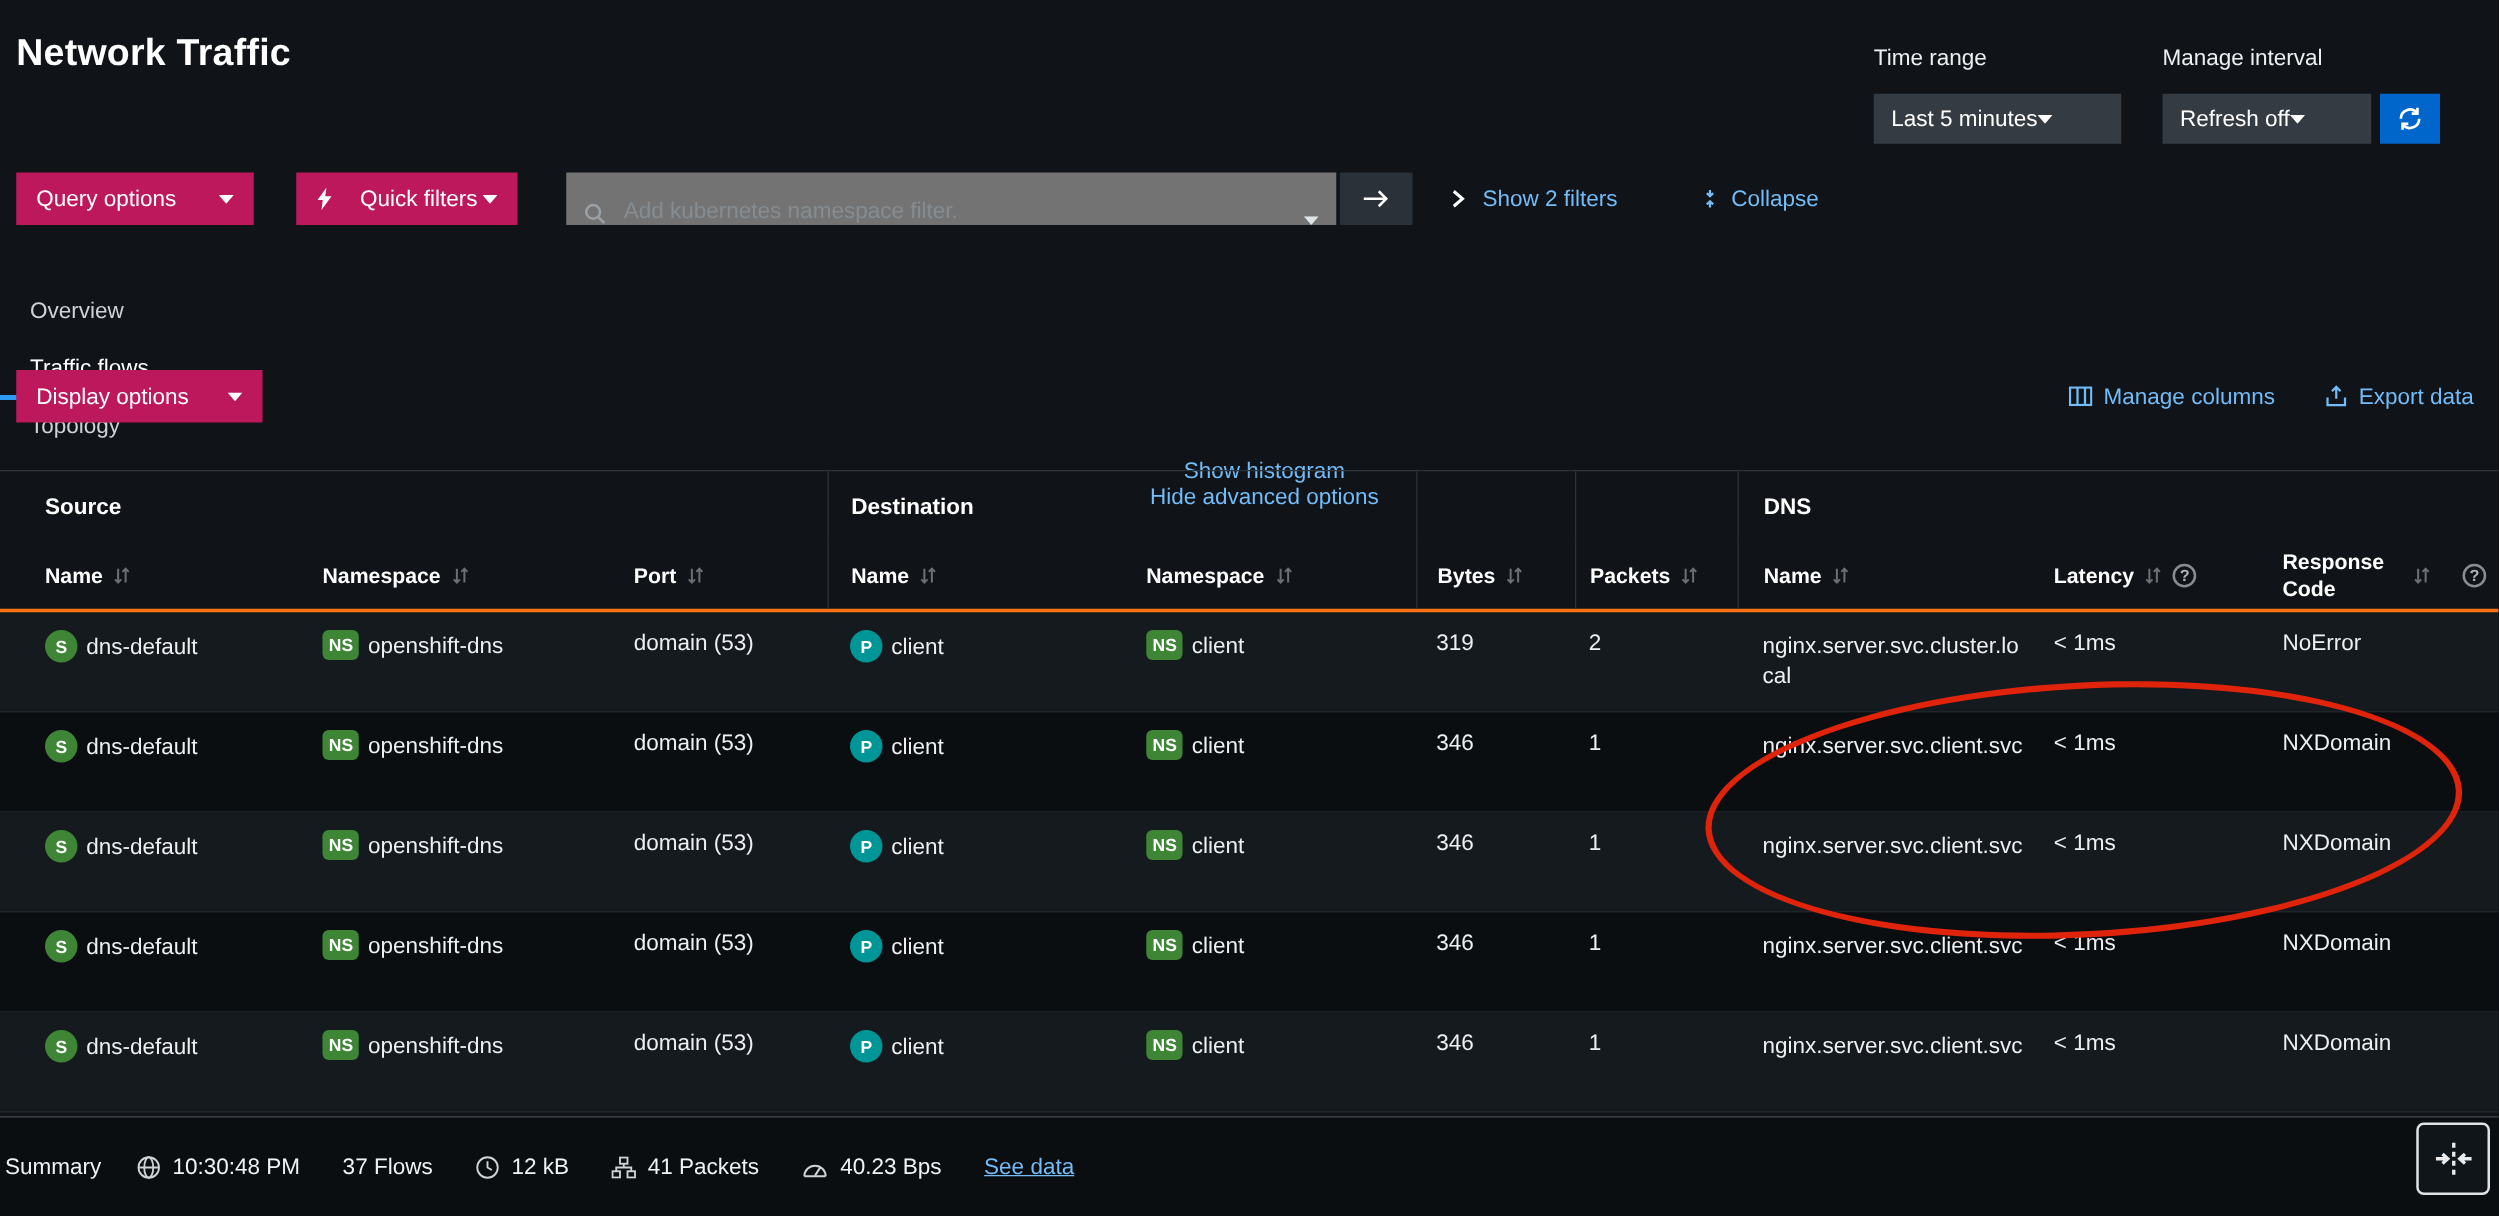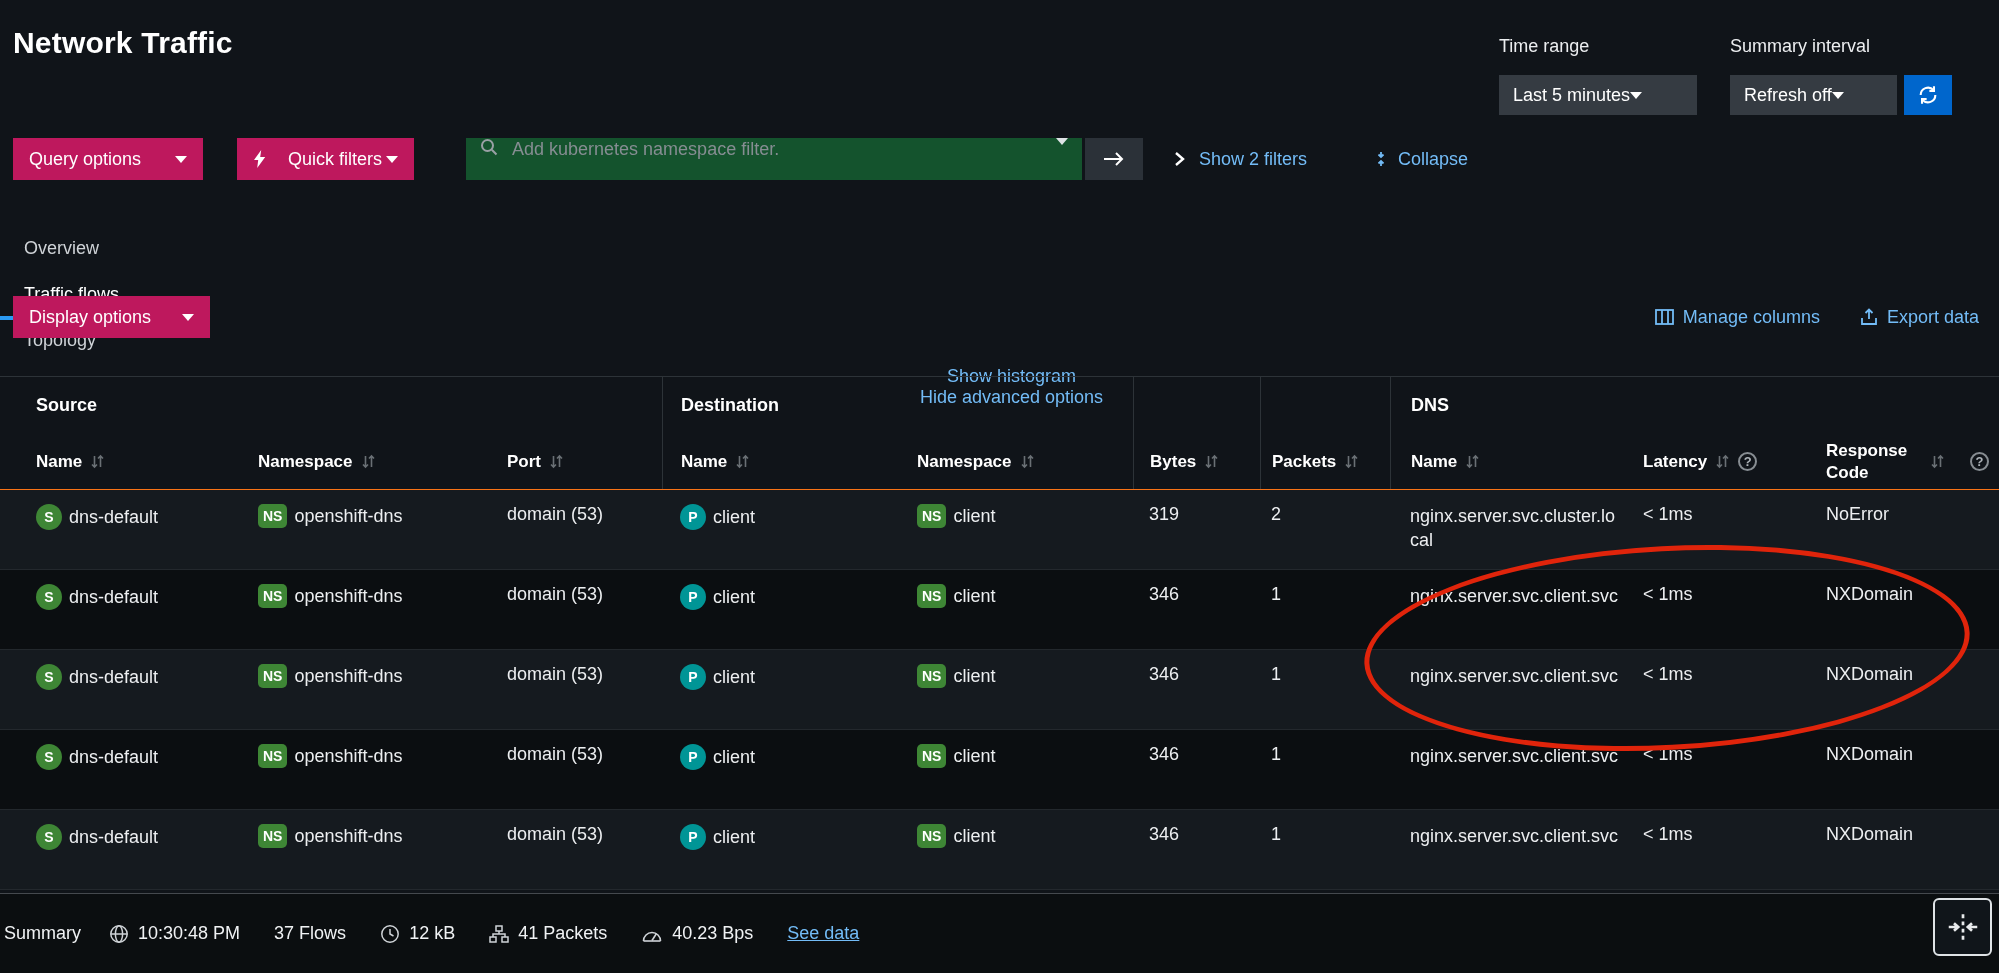--- a/index.html
+++ b/index.html
@@ -24,21 +24,21 @@
   .time-dropdown{left:1499px;top:75px;width:198px;}
   .refresh-dropdown{left:1730px;top:75px;width:167px;}
   .refresh-btn{position:absolute;left:1904px;top:75px;width:48px;height:40px;background:var(--primary-btn);border:none;display:flex;align-items:center;justify-content:center;cursor:pointer;}
 
   
   .filter-row{position:absolute;top:138px;left:13px;right:20px;height:42px;display:flex;align-items:center;}
   .dd-btn{display:inline-flex;align-items:center;background:#be185d;color:#fff;border:none;font-size:18px;height:42px;padding:0 16px;cursor:pointer;font-family:inherit;}
   .query-btn{width:190px;justify-content:space-between;}
   .quick-btn{width:177px;justify-content:space-between;margin-left:34px;}
   .quick-inner{display:flex;align-items:center;gap:22px;}
-  .search-box{margin-left:52px;width:616px;height:42px;background:#14532d;display:flex;align-items:flex-start;padding:0 14px;gap:12px;}
+  .search-box{margin-left:39px;width:616px;height:42px;background:#737373;display:flex;align-items:flex-end;padding:0 14px;gap:12px;}
   .search-box input{flex:1;min-width:0;background:transparent;border:none;outline:none;color:#e6e8ea;font-size:18px;font-family:inherit;}
   .search-box input::placeholder{color:#868d92;opacity:1;}
   .apply-btn{margin-left:3px;width:58px;height:42px;background:#2b3138;border:none;display:flex;align-items:center;justify-content:center;cursor:pointer;}
   .expand-chevron{margin-left:30px;cursor:pointer;flex:none;}
   .link{color:var(--link);font-size:18px;text-decoration:none;cursor:pointer;display:inline-flex;align-items:center;gap:9px;white-space:nowrap;}
   .show-filters-link{margin-left:14px;}
   .collapse-link{margin-left:66px;}
 
   
   .tabs-row{position:absolute;top:228px;left:0;right:20px;height:44px;display:flex;align-items:flex-start;flex-direction:column;}
@@ -51,21 +51,21 @@
   .display-row{position:absolute;top:296px;left:13px;right:20px;height:42px;display:flex;align-items:center;}
   .display-btn{width:197px;justify-content:space-between;}
   .display-spacer{flex:1;}
   .display-row .link{margin-left:40px;}
 
   
   .flow-table{position:absolute;top:363px;left:0;width:1999px;border-top:1px solid #2d3338;margin-top:13px;}
   .grid{display:grid;grid-template-columns:258px 249px 155px 255px 216px 127px 130px 240px 182px 187px;}
   .group-row{height:57px;}
   .gcell{display:flex;align-items:center;font-weight:700;font-size:18px;height:100%;}
-  .header-row{height:56px;border-bottom:1px solid #f97316;}
+  .header-row{height:56px;border-bottom:3px solid #f97316;}
   .hc{display:flex;align-items:center;gap:9px;font-weight:700;font-size:17px;cursor:pointer;height:100%;}
   .bl{border-left:1px solid #2d3338;}
   .span-src{grid-column:1/4;}
   .span-dst{grid-column:4/6;}
   .span-dns{grid-column:8/11;}
   .gcol6{grid-column:6;}
   .gcol7{grid-column:7;}
   .c1{padding-left:36px;}
   .c2{padding-left:0;}
   .c3{padding-left:0;}
@@ -112,21 +112,21 @@
   <h1 class="page-title">Network Traffic</h1>
 
   <div class="ctrl-label time-label">Time range</div>
   <div class="dropdown time-dropdown">
     <span>Last 5 minutes</span>
     <svg width="12" height="7" viewBox="0 0 12 7">
         <path d="M0 0 L6 7 L12 0 Z" fill="#fff"></path>
       </svg>
   </div>
 
-  <div class="ctrl-label refresh-label">Summary interval</div>
+  <div class="ctrl-label refresh-label">Manage interval</div>
   <div class="dropdown refresh-dropdown">
     <span>Refresh off</span>
     <svg width="12" height="7" viewBox="0 0 12 7">
         <path d="M0 0 L6 7 L12 0 Z" fill="#fff"></path>
       </svg>
   </div>
 
   <button class="refresh-btn">
     <svg width="22" height="22" viewBox="0 0 24 24" fill="none" stroke="#fff" stroke-width="2.3">
       <path d="M4 12a8 8 0 0 1 14-5.3"></path>

